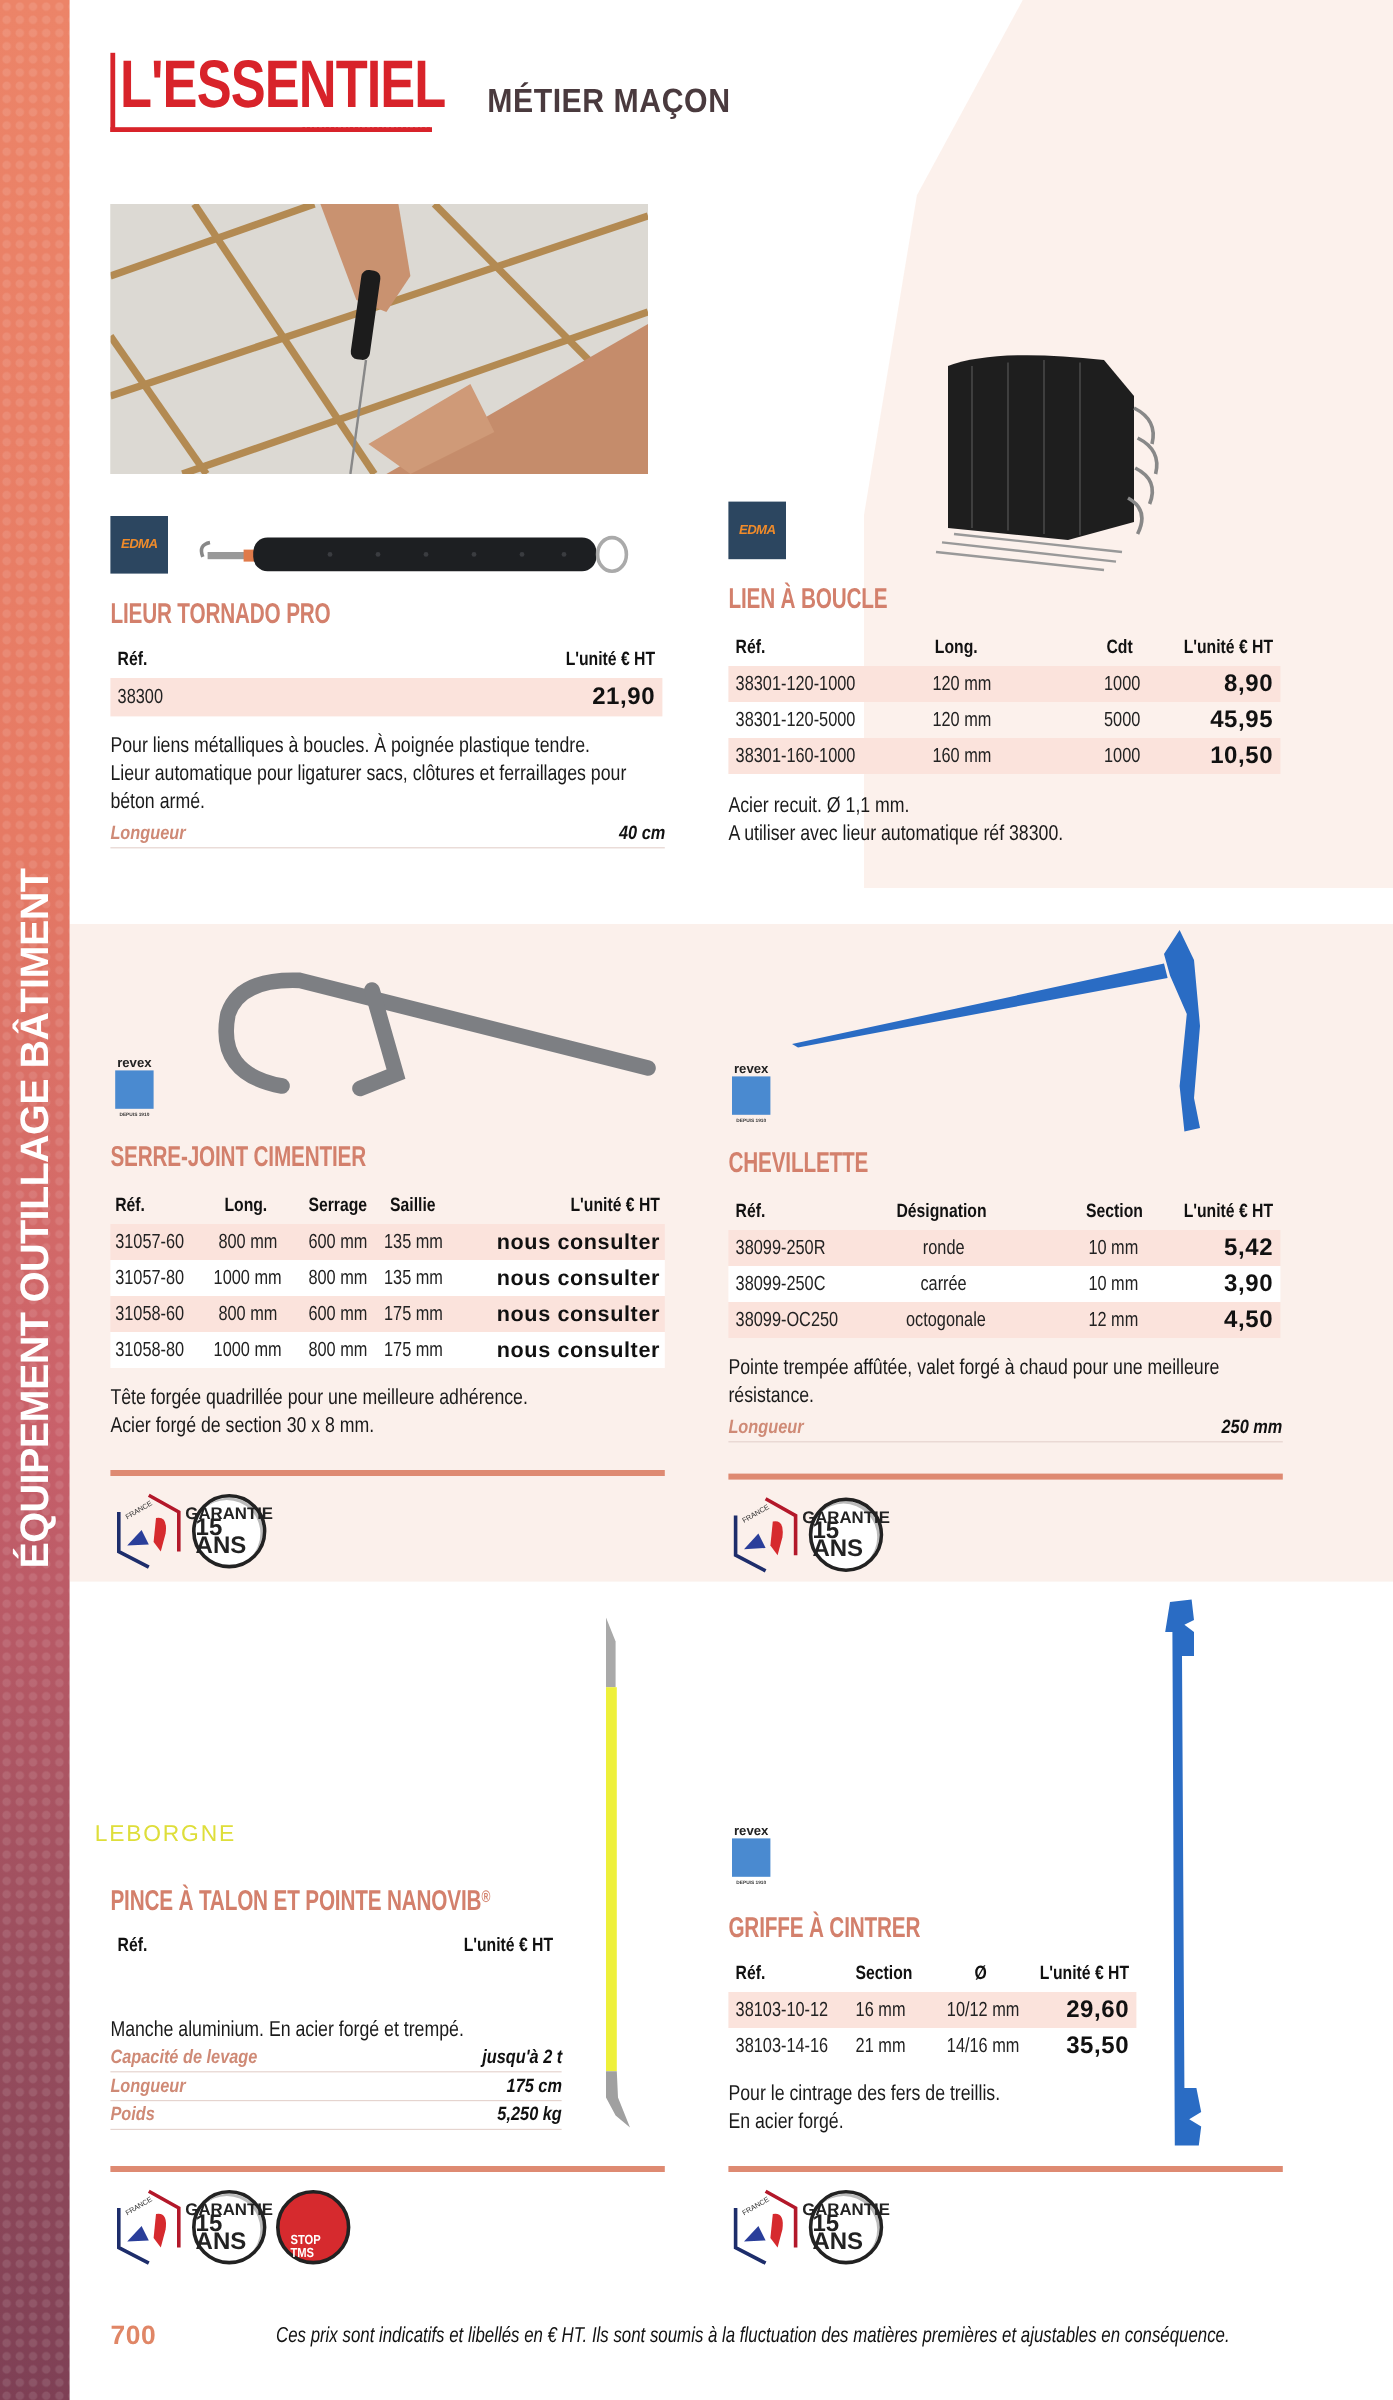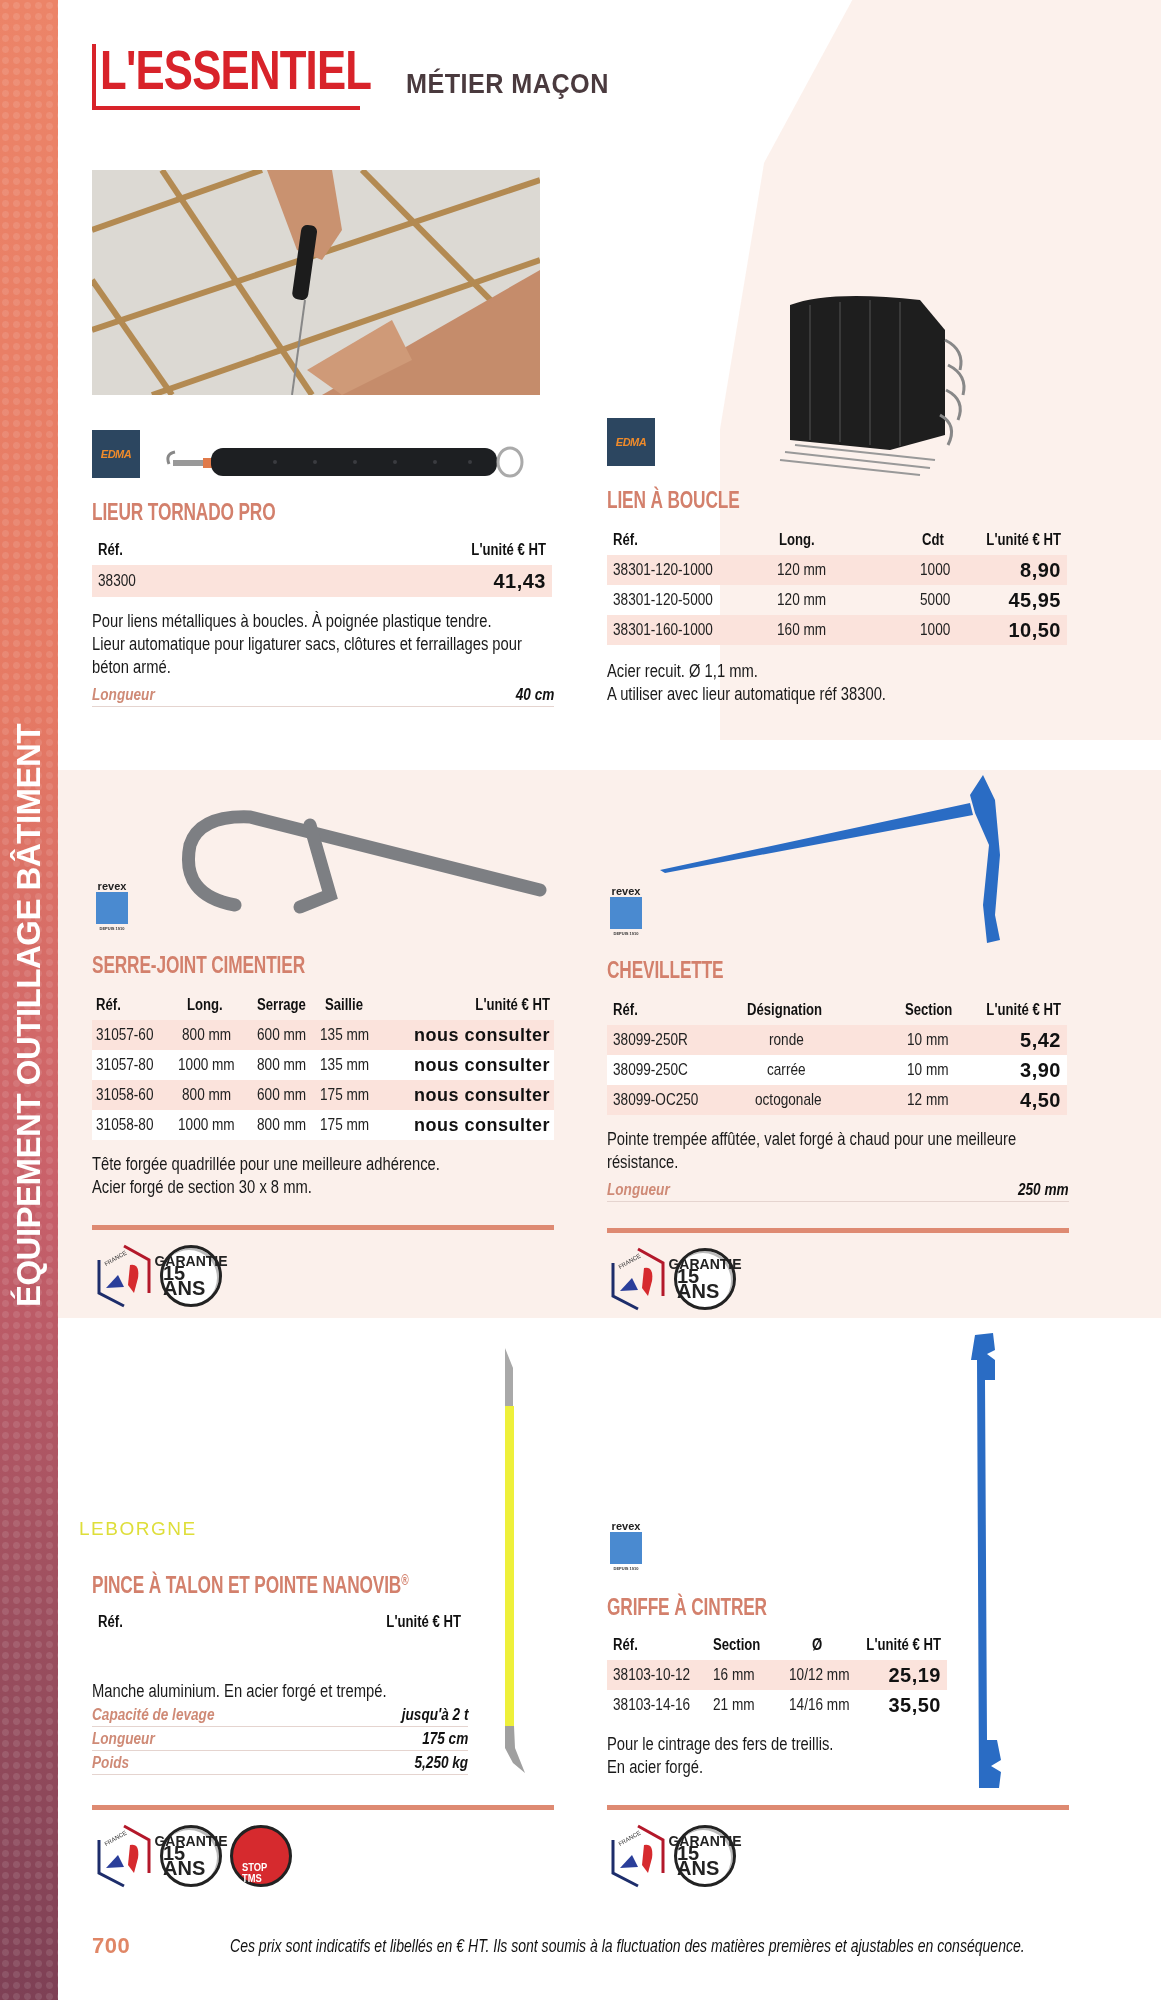--- a/index.html
+++ b/index.html
@@ -128,21 +128,21 @@
   </svg>
 </div>
 <div class="abs ptitle" style="left:92px;top:500px;">LIEUR TORNADO PRO</div>
 <div class="abs" style="left:92px;top:535px;width:460px;">
   <div class="row" style="justify-content:space-between;padding:0 6px;">
     <span class="th" style="transform-origin:left;">Réf.</span>
     <span class="th" style="transform-origin:right;">L'unité € HT</span>
   </div>
   <div class="row shade" style="justify-content:space-between;padding:0 6px;height:32px;">
     <span class="cell" style="transform-origin:left;">38300</span>
-    <span class="price">41,43</span>
+    <span class="price">21,90</span>
   </div>
 </div>
 <div class="abs desc" style="left:92px;top:610px;">
   <div>Pour liens métalliques à boucles. À poignée plastique tendre.</div>
   <div>Lieur automatique pour ligaturer sacs, clôtures et ferraillages pour</div>
   <div>béton armé.</div>
 </div>
 <div class="abs spec-row" style="left:92px;top:683px;width:462px;">
   <span class="spec-label">Longueur</span>
   <span class="spec-val">40 cm</span>
@@ -404,21 +404,21 @@
   <div class="row" style="position:relative;">
     <span class="th abs" style="left:6px;transform-origin:left;">Réf.</span>
     <span class="th abs" style="left:106px;transform-origin:left;">Section</span>
     <span class="th abs" style="left:205px;transform-origin:left;">Ø</span>
     <span class="th abs" style="right:6px;transform-origin:right;">L'unité € HT</span>
   </div>
   <div class="row shade" style="position:relative;">
     <span class="cell abs" style="left:6px;transform-origin:left;">38103-10-12</span>
     <span class="cell abs" style="left:106px;transform-origin:left;">16 mm</span>
     <span class="cell abs" style="left:182px;transform-origin:left;">10/12 mm</span>
-    <span class="price abs" style="right:6px;">25,19</span>
+    <span class="price abs" style="right:6px;">29,60</span>
   </div>
   <div class="row" style="position:relative;">
     <span class="cell abs" style="left:6px;transform-origin:left;">38103-14-16</span>
     <span class="cell abs" style="left:106px;transform-origin:left;">21 mm</span>
     <span class="cell abs" style="left:182px;transform-origin:left;">14/16 mm</span>
     <span class="price abs" style="right:6px;">35,50</span>
   </div>
 </div>
 <div class="abs desc" style="left:607px;top:1733px;">
   <div>Pour le cintrage des fers de treillis.</div>

